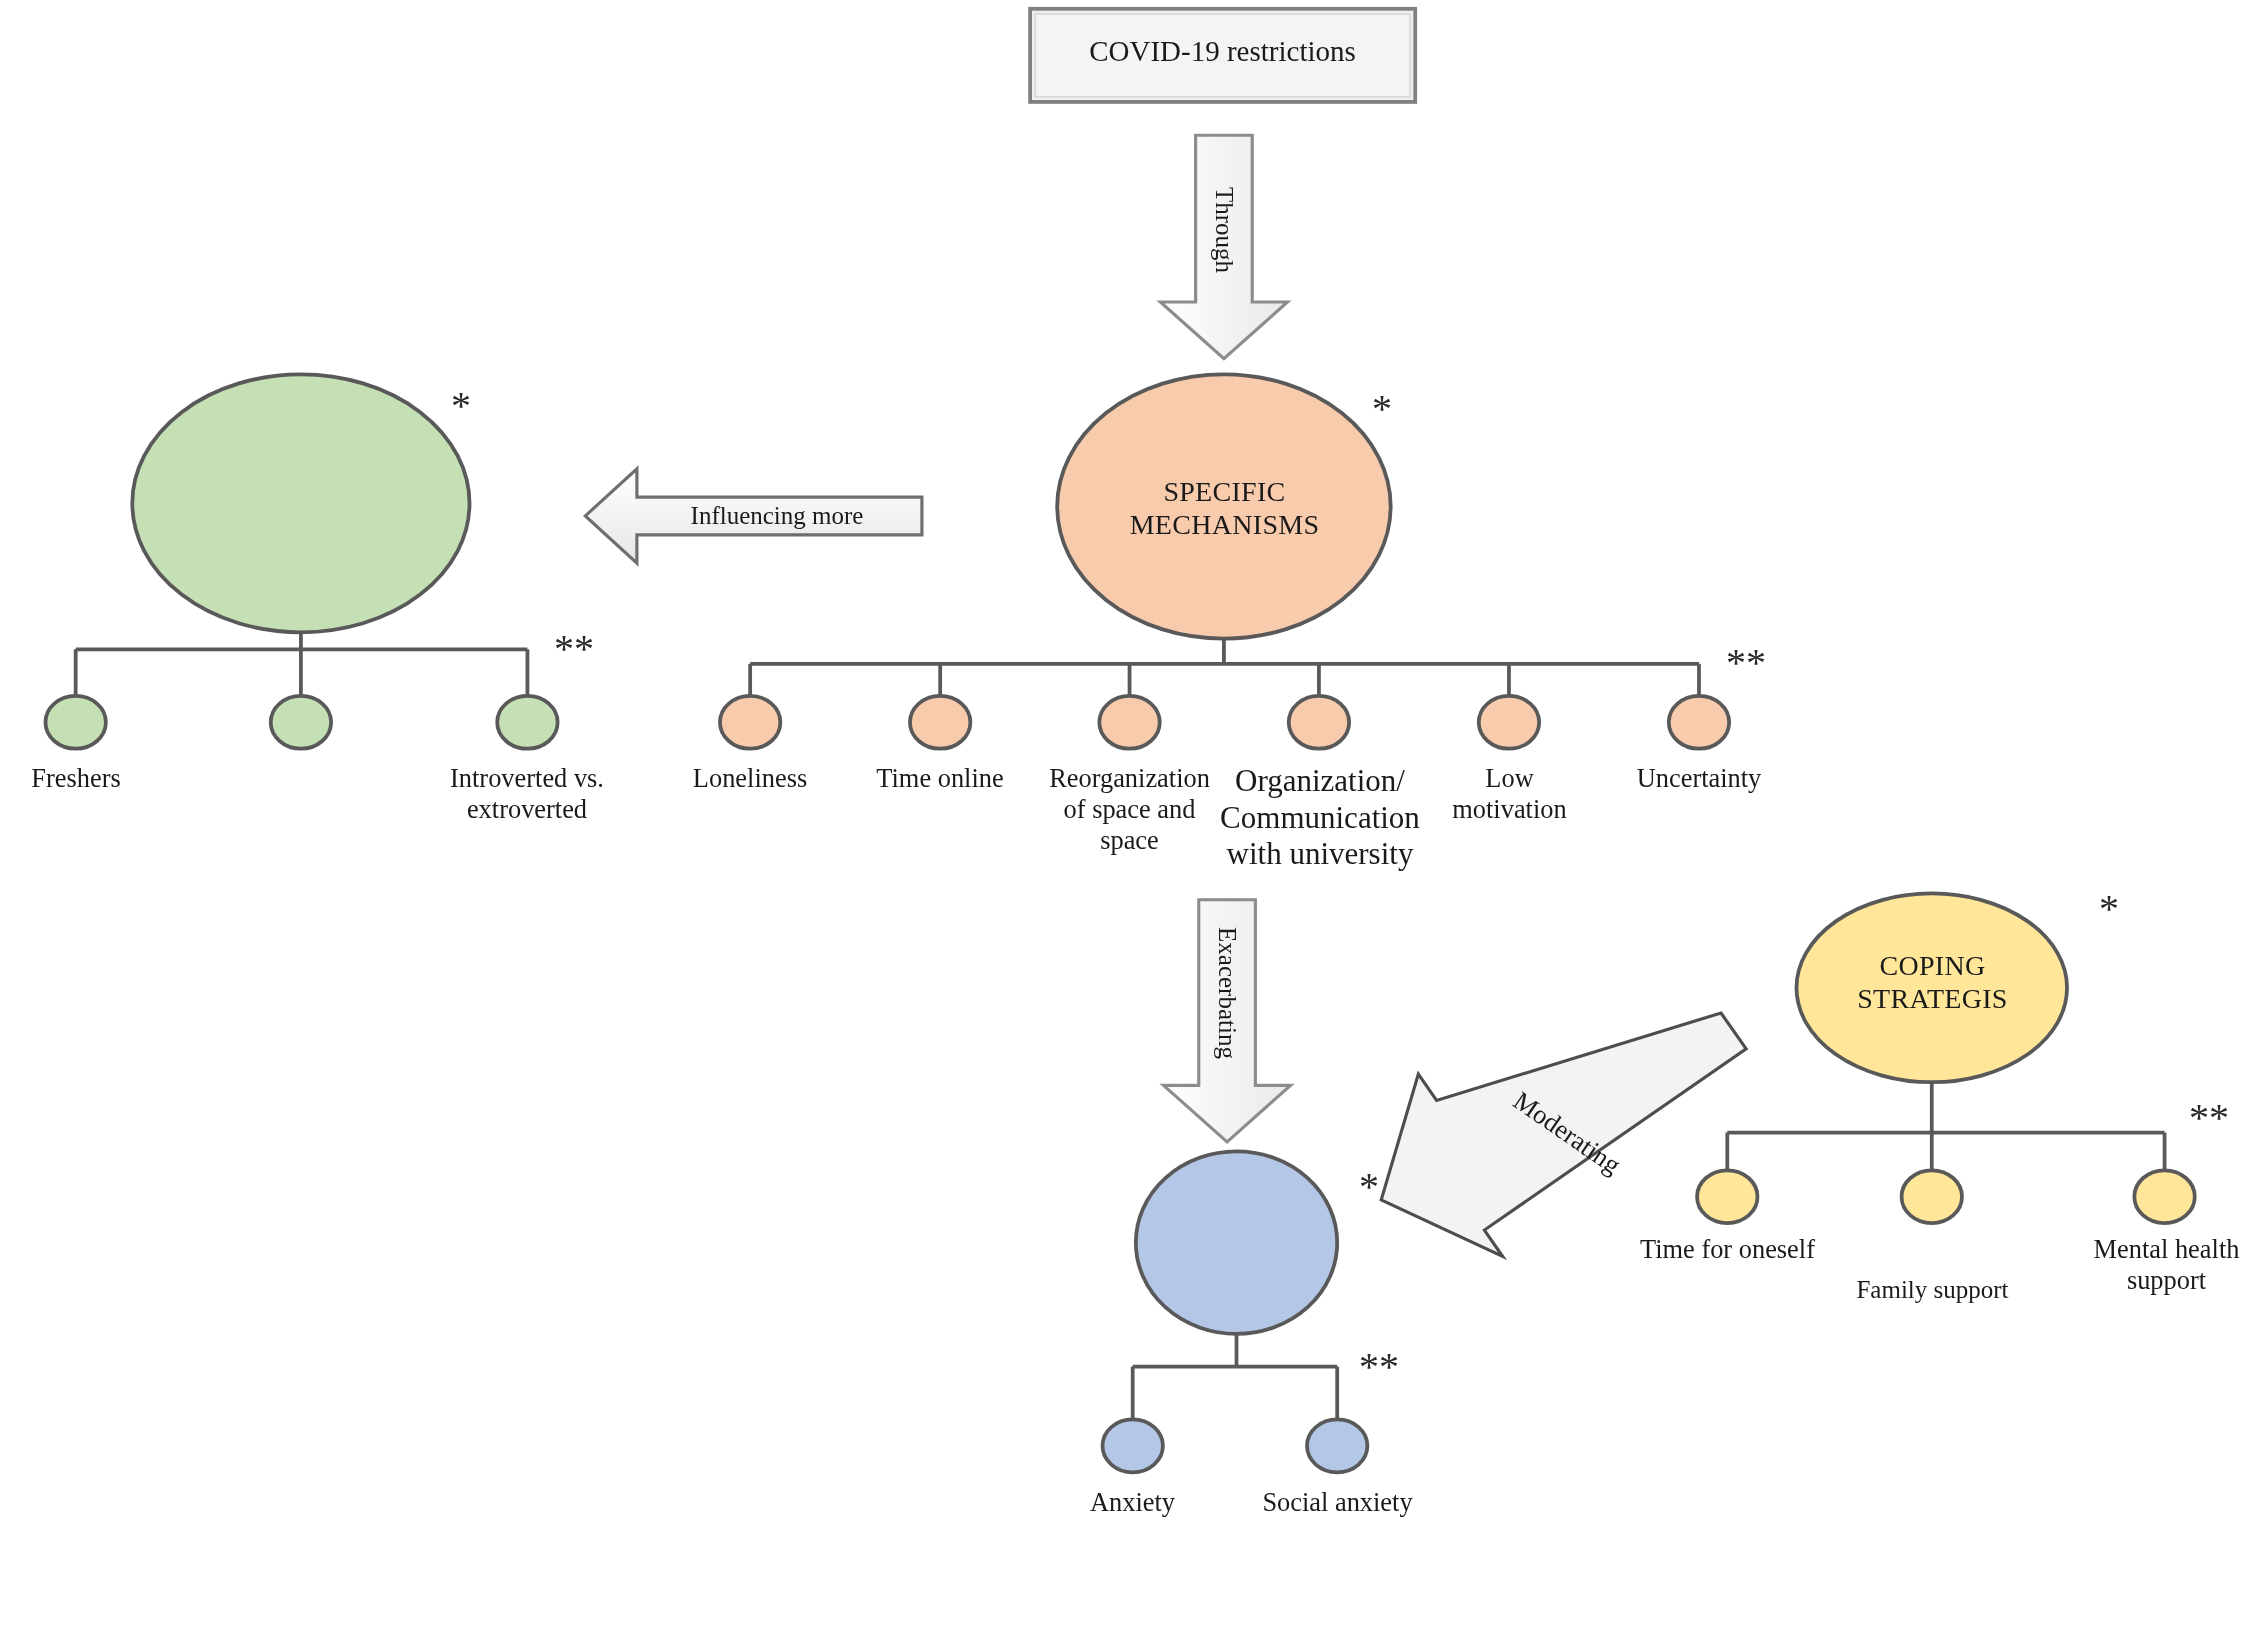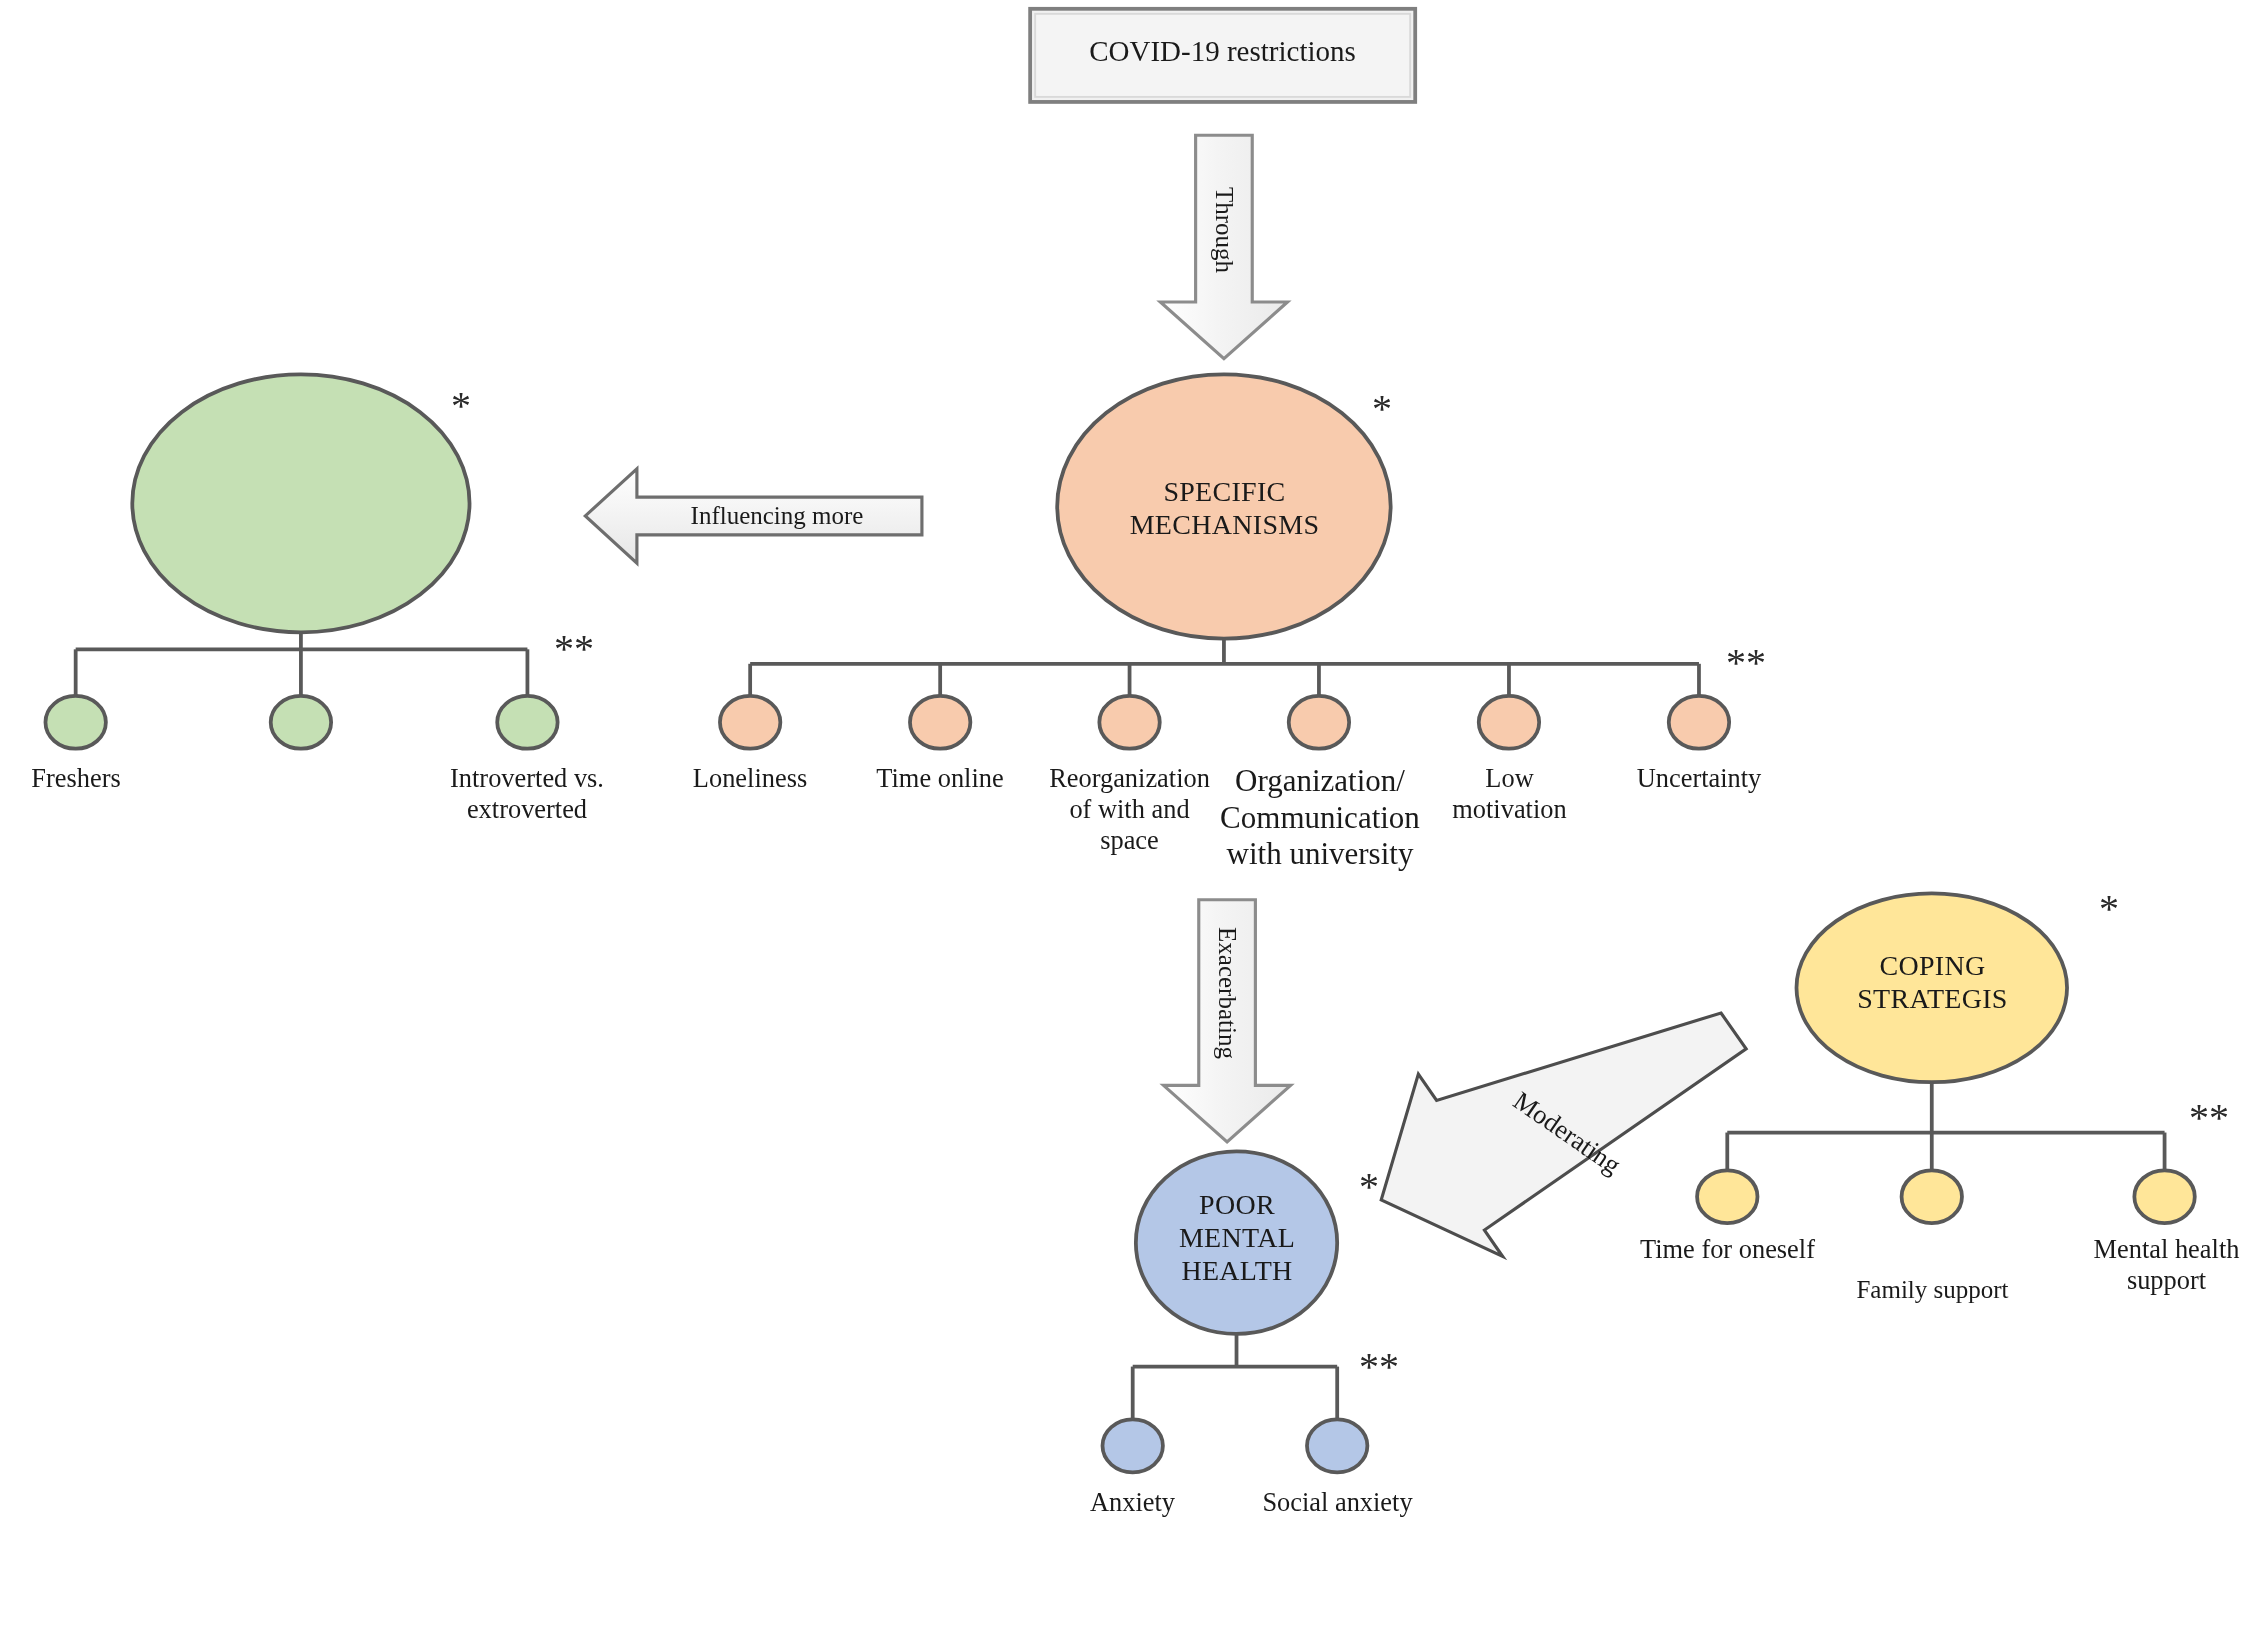--- a/index.html
+++ b/index.html
@@ -156,41 +156,36 @@
   <div class="star" style="left:1726px;top:643px;font-size:40px;">**</div>
 
   <div class="node-label" style="left:643px;top:763px;width:214px;font-size:26.4px;">
     <div>Loneliness</div>
   </div>
   <div class="node-label" style="left:833px;top:763px;width:214px;font-size:26.4px;">
     <div>Time online</div>
   </div>
   <div class="node-label" style="left:1013px;top:763px;width:233px;font-size:26.4px;">
     <div>Reorganization</div>
-    <div>of with and</div>
+    <div>of space and</div>
     <div>space</div>
   </div>
   <div class="node-label" style="left:1199px;top:763px;width:242px;font-size:31px;">
     <div>Organization/</div>
     <div>Communication</div>
     <div>with university</div>
   </div>
   <div class="node-label" style="left:1412px;top:763px;width:195px;font-size:26.4px;">
     <div>Low</div>
     <div>motivation</div>
   </div>
   <div class="node-label" style="left:1592px;top:763px;width:214px;font-size:26.4px;">
     <div>Uncertainty</div>
   </div>
 
-  <div class="node-label theme-label" style="left:1111px;top:1188px;width:252px;font-size:28px;">
-    <div>POOR</div>
-    <div>MENTAL</div>
-    <div>HEALTH</div>
-  </div>
   <div class="star" style="left:1359px;top:1167px;font-size:40px;">*</div>
   <div class="star" style="left:1359px;top:1347px;font-size:40px;">**</div>
 
   <div class="node-label" style="left:1032px;top:1487px;width:201px;font-size:26.4px;">
     <div>Anxiety</div>
   </div>
   <div class="node-label" style="left:1224px;top:1487px;width:227px;font-size:26.4px;">
     <div>Social anxiety</div>
   </div>
 

